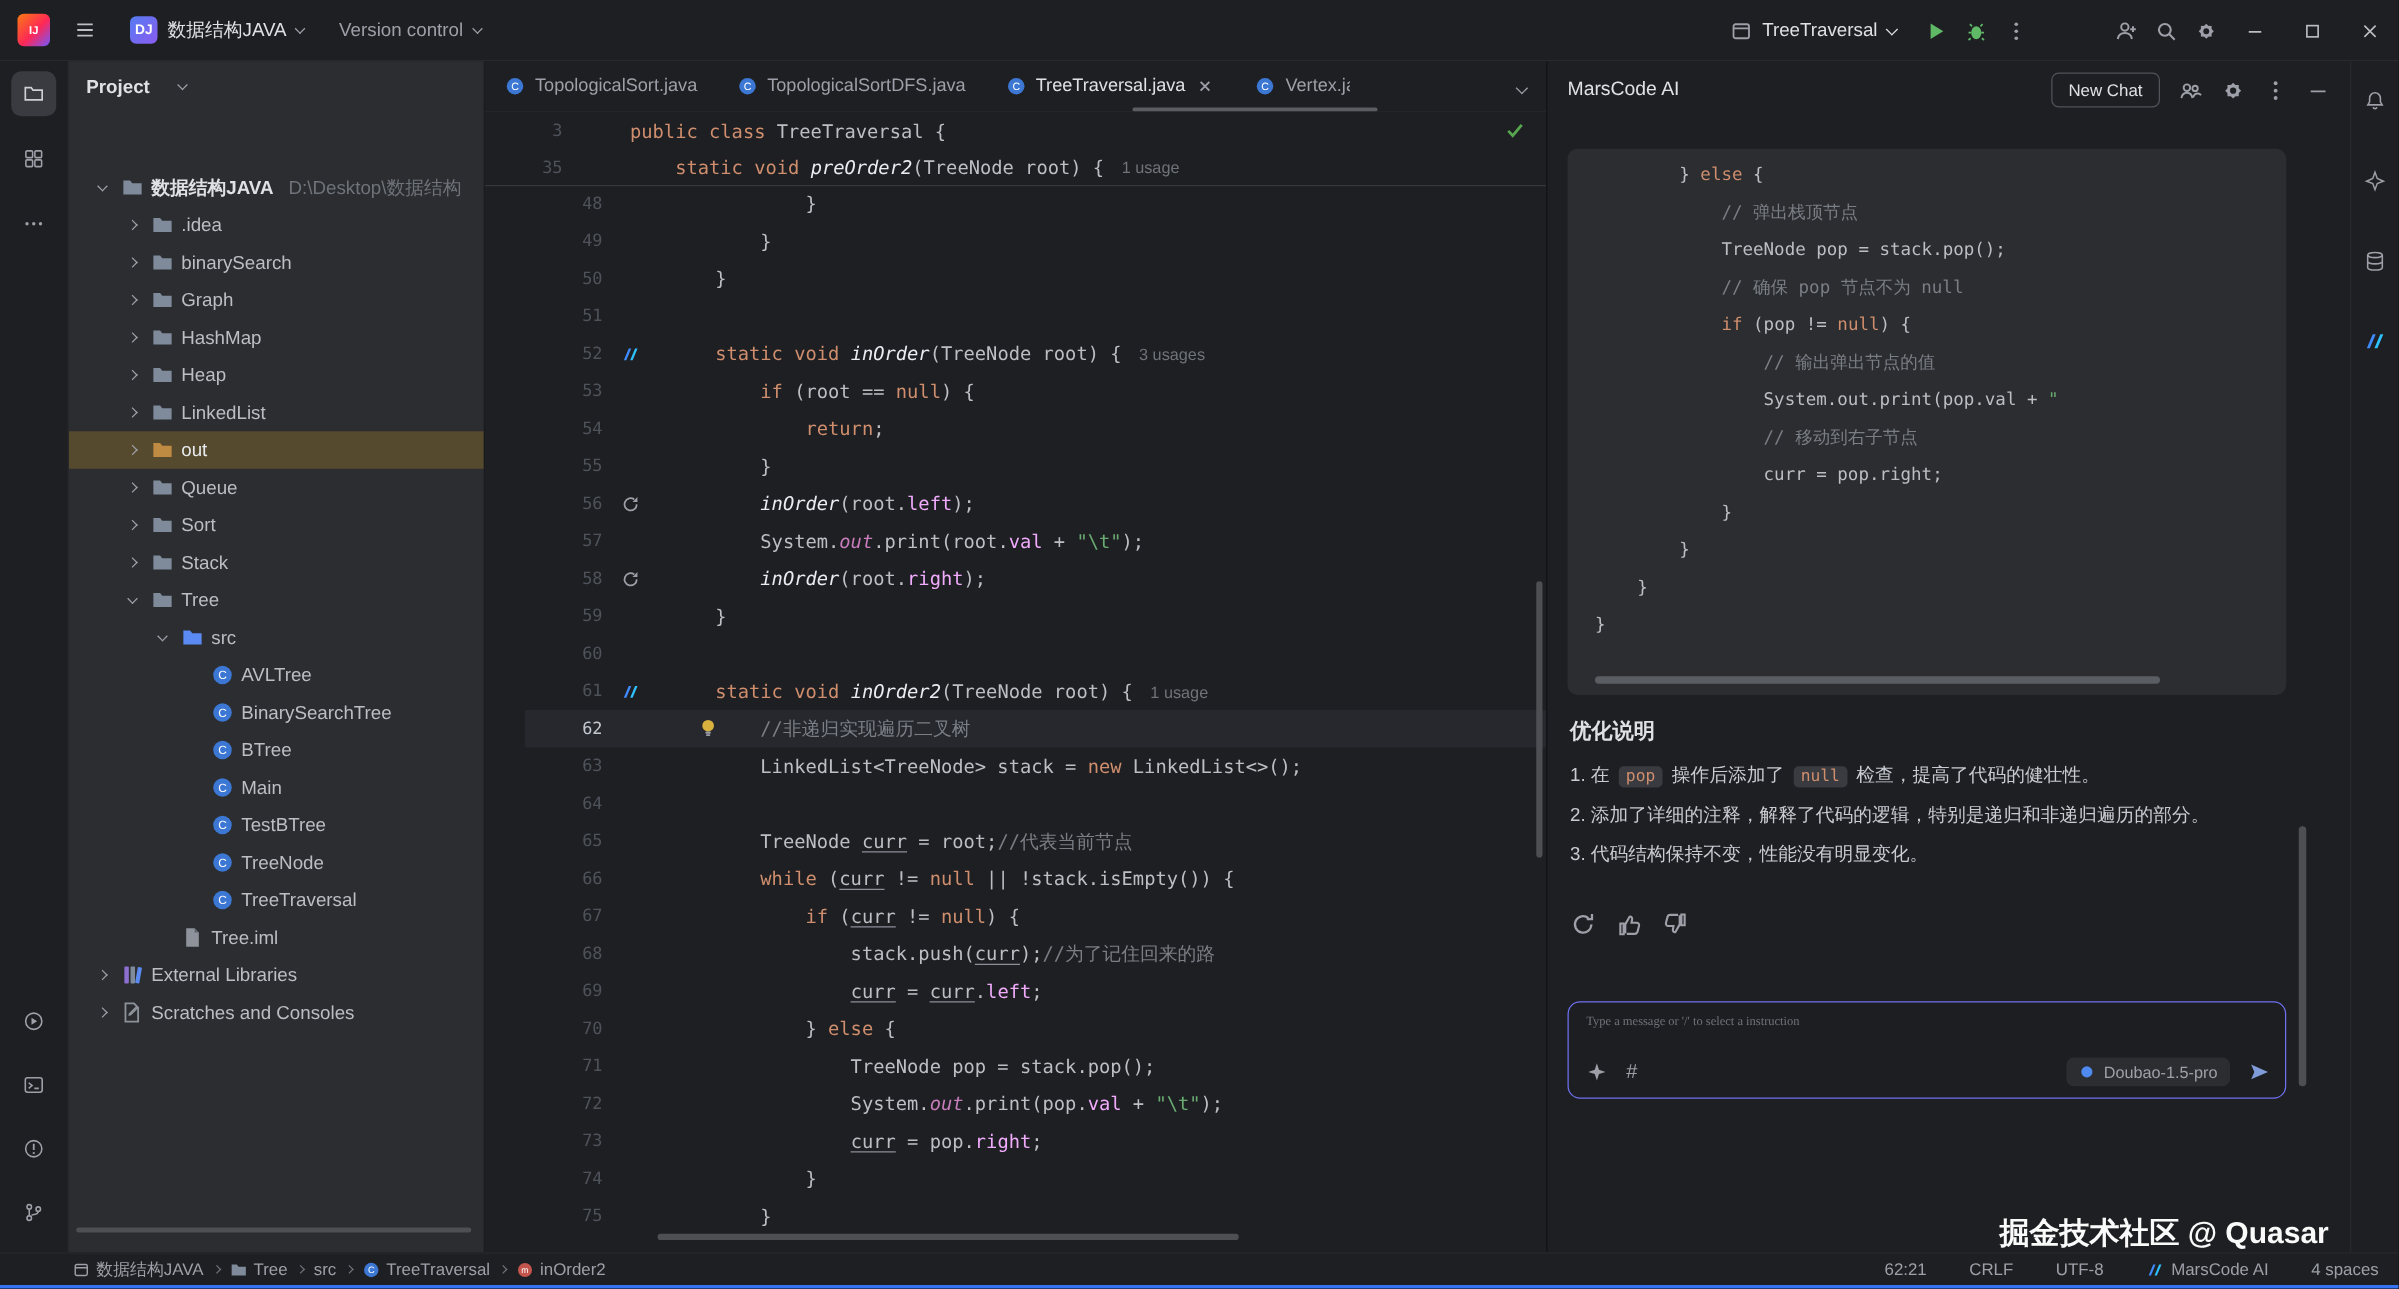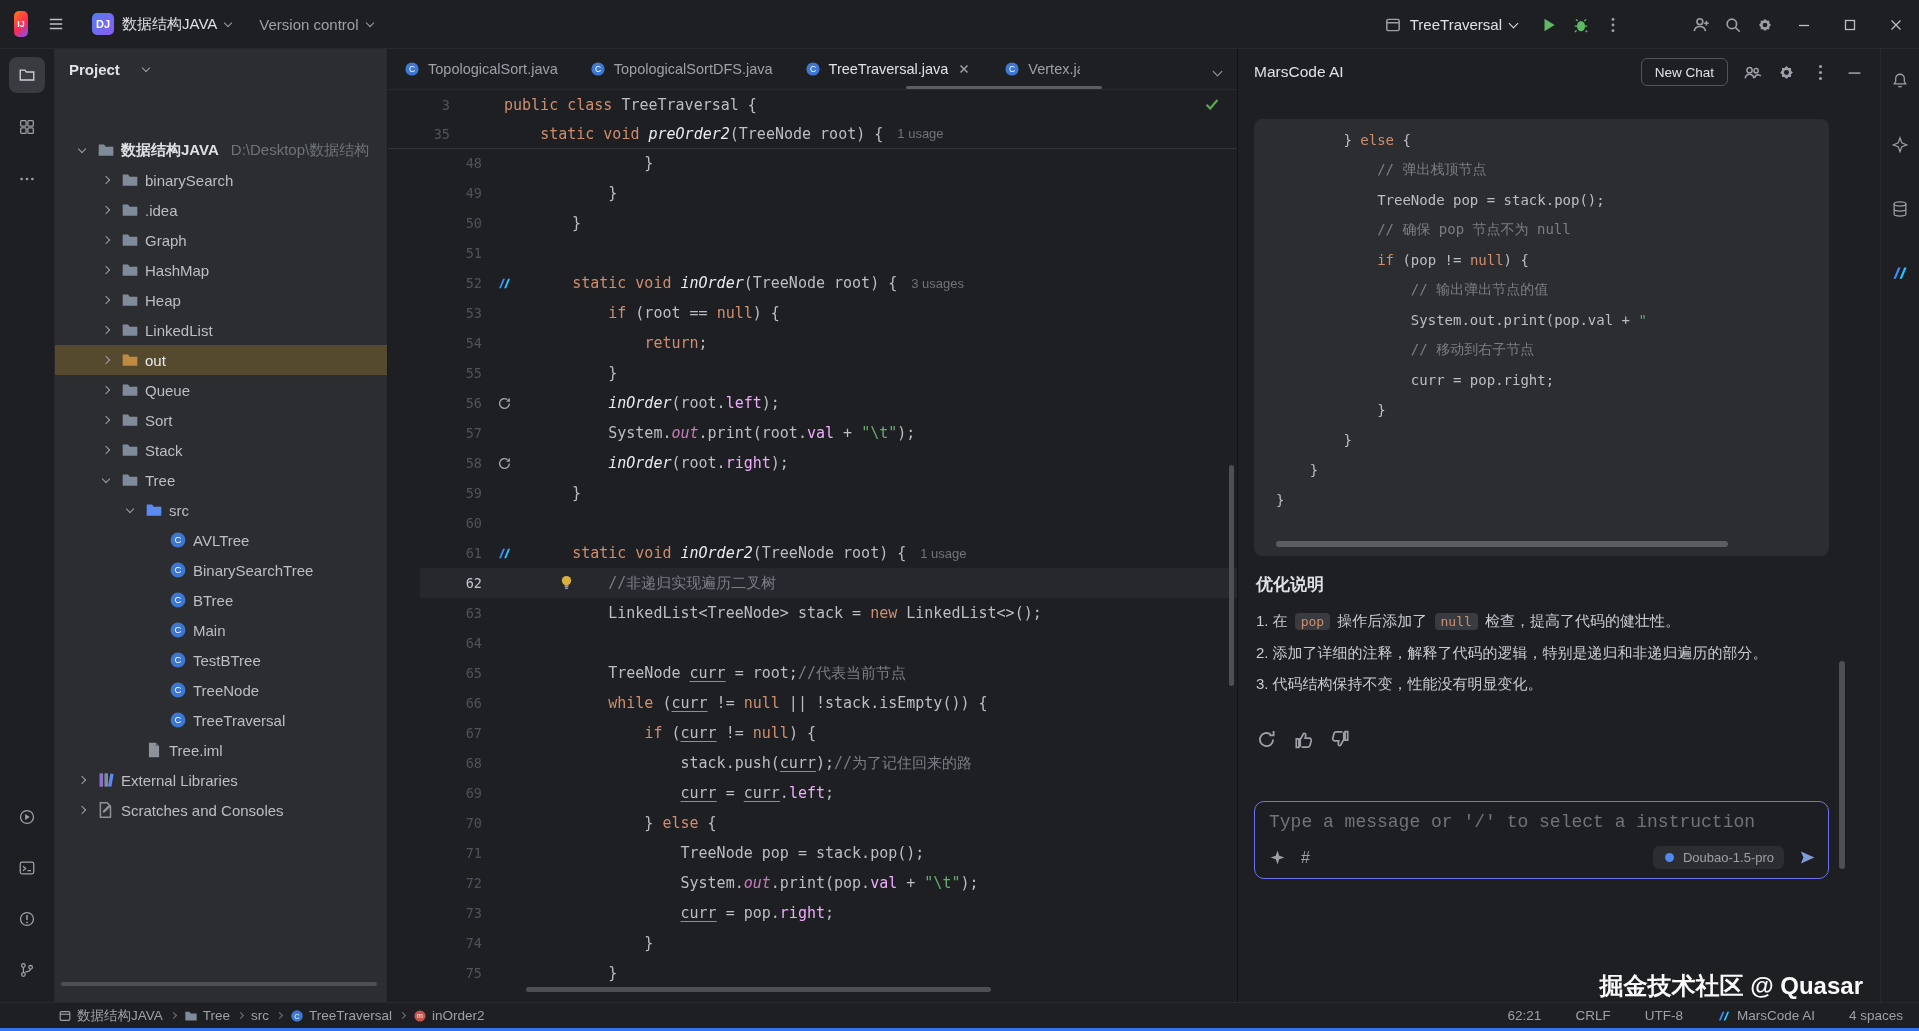--- a/index.html
+++ b/index.html
@@ -8,21 +8,21 @@
        font-family:"Liberation Sans","DejaVu Sans",sans-serif;font-size:15px;color:#bcbec4;}
   .icon{display:inline-flex;width:18px;height:18px;flex:none;align-items:center;justify-content:center;}
   .icon svg{width:100%;height:100%;}
   .chev{display:inline-block;width:7px;height:7px;border-right:1.5px solid currentColor;border-bottom:1.5px solid currentColor;}
   .chev.down{transform:rotate(45deg);margin-top:-3px;}
   .chev.right{transform:rotate(-45deg);}
 
   
   .titlebar{position:absolute;top:0;left:0;right:0;height:49px;background:#1e1f22;border-bottom:1px solid #28292d;
             display:flex;align-items:center;padding-left:14px;gap:12px;}
-  .logo{width:14px;height:26px;border-radius:5px;background:linear-gradient(135deg,#f97a12,#fe2857 55%,#7256ff);
+  .logo{width:26px;height:26px;border-radius:5px;background:linear-gradient(135deg,#f97a12,#fe2857 55%,#7256ff);
         display:flex;align-items:center;justify-content:center;color:#fff;font-size:9px;font-weight:bold;flex:none;}
   .tb-btn{width:32px;height:32px;border-radius:6px;display:flex;align-items:center;justify-content:center;color:#9da0a8;}
   .widget{display:flex;align-items:center;gap:8px;padding:5px 8px;border-radius:6px;color:#dfe1e5;}
   .badge-dj{width:22px;height:22px;border-radius:5px;background:linear-gradient(135deg,#557cf2,#8a5bf0);
             color:#fff;font-size:11px;font-weight:700;display:flex;align-items:center;justify-content:center;}
   .widget .chev,.vcs .chev{width:6px;height:6px;color:#9da0a8;}
   .vcs{color:#9da0a8;display:flex;align-items:center;gap:8px;padding:5px 8px;}
   .tb-right{position:absolute;right:0;top:0;height:49px;display:flex;align-items:center;}
   .run-widget{display:flex;align-items:center;gap:8px;color:#dfe1e5;margin-right:16px;}
   .tb-right .gap{width:56px;}
@@ -103,21 +103,21 @@
   .section-title{position:absolute;top:524px;left:18px;color:#dfe1e5;font-size:17px;font-weight:700;}
   .notes{position:absolute;top:556px;left:18px;right:40px;}
   .note{line-height:31px;color:#c8cbd2;font-size:15px;white-space:nowrap;}
   .note-idx{margin-right:4px;}
   .inline-code{font-family:"DejaVu Sans Mono","Liberation Mono",monospace;font-size:13px;background:#393b40;color:#cf8e6d;
                border-radius:4px;padding:1px 6px;margin:0 3px;}
   .actions{position:absolute;top:680px;left:18px;display:flex;gap:16px;}
   .actions .icon{width:21px;height:21px;}
   .input-box{position:absolute;left:16px;top:752px;width:575px;height:78px;border:1.5px solid #6d71f0;border-radius:10px;background:#1d1e21;}
   .input-field{position:absolute;left:14px;top:10px;right:14px;background:transparent;border:none;outline:none;
-               color:#bcbec4;font-size:18px;font-family:Liberation Mono, monospace;}
+               color:#bcbec4;font-size:10px;font-family:Liberation Serif, serif;}
   .input-field::placeholder{color:#6f737a;}
   .input-row{position:absolute;left:14px;right:12px;bottom:9px;display:flex;align-items:center;gap:15px;color:#9da0a8;}
   .input-row .icon{width:17px;height:17px;}
   .hash{font-size:16px;}
   .model-badge{margin-left:auto;display:flex;align-items:center;gap:7px;background:#2b2d30;border-radius:6px;
                padding:4px 10px;font-size:13px;color:#9da0a8;}
   .model-badge .icon{width:13px;height:13px;}
   .chat-vscroll{position:absolute;left:601px;top:612px;width:6px;height:208px;background:#4d4f53;border-radius:3px;}
 
   
@@ -331,32 +331,32 @@
         </div>
         <div class="tree-row" style="padding-left: 42px;">
           <span class="chev-slot">
             <i class="chev right"></i>
           </span>
           <span class="icon">
             <svg viewBox="0 0 16 16">
               <path d="M1.5 3h4.8l1.5 2h6.7v8h-13z" fill="#7f8b9a"></path>
             </svg>
           </span>
+          <span class="tree-label">.idea</span>
+        </div>
+        <div class="tree-row" style="padding-left: 42px;">
+          <span class="chev-slot">
+            <i class="chev right"></i>
+          </span>
+          <span class="icon">
+            <svg viewBox="0 0 16 16">
+              <path d="M1.5 3h4.8l1.5 2h6.7v8h-13z" fill="#7f8b9a"></path>
+            </svg>
+          </span>
           <span class="tree-label">binarySearch</span>
-        </div>
-        <div class="tree-row" style="padding-left: 42px;">
-          <span class="chev-slot">
-            <i class="chev right"></i>
-          </span>
-          <span class="icon">
-            <svg viewBox="0 0 16 16">
-              <path d="M1.5 3h4.8l1.5 2h6.7v8h-13z" fill="#7f8b9a"></path>
-            </svg>
-          </span>
-          <span class="tree-label">.idea</span>
         </div>
         <div class="tree-row" style="padding-left: 42px;">
           <span class="chev-slot">
             <i class="chev right"></i>
           </span>
           <span class="icon">
             <svg viewBox="0 0 16 16">
               <path d="M1.5 3h4.8l1.5 2h6.7v8h-13z" fill="#7f8b9a"></path>
             </svg>
           </span>

